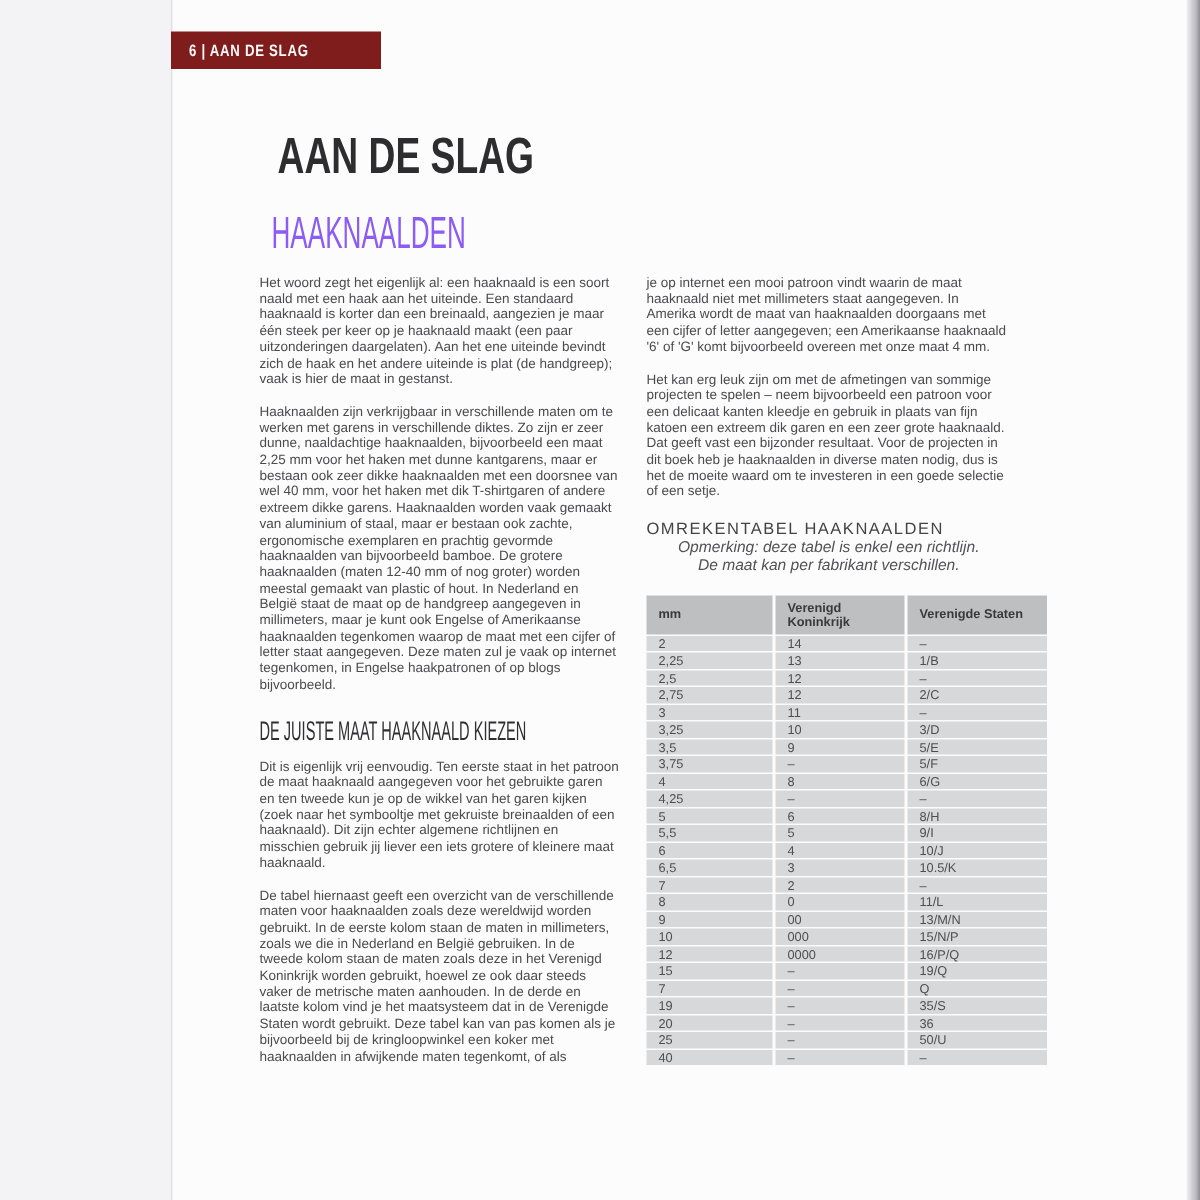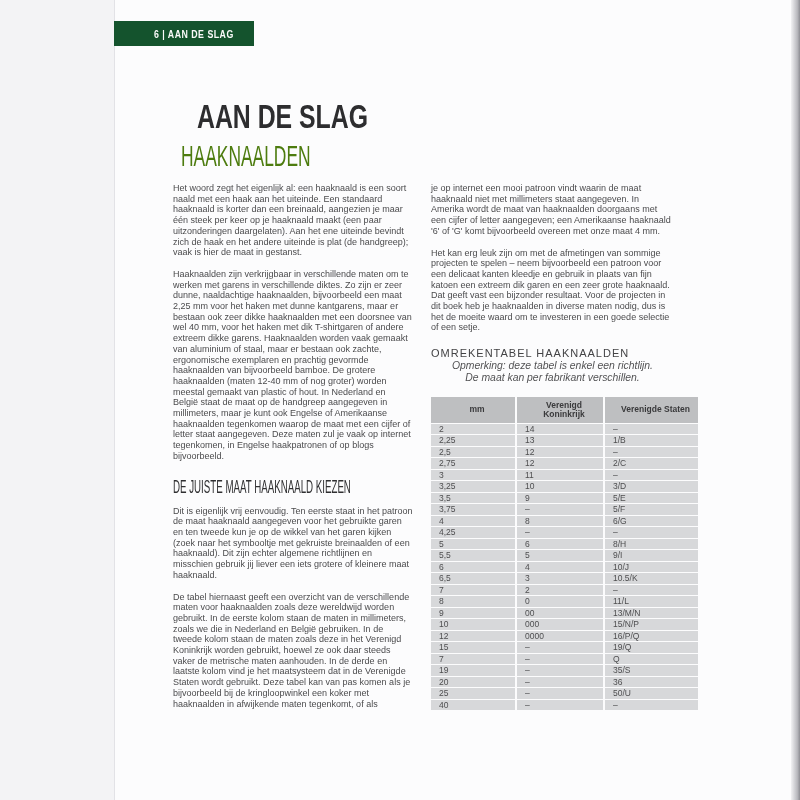--- a/index.html
+++ b/index.html
@@ -12,36 +12,35 @@
   .page{
     position:absolute;left:114px;top:0;width:678px;height:800px;
     background:#fcfcfd;border-left:1px solid #e2e2e6;
   }
   .page-edge-shadow{
     position:absolute;right:0;top:0;width:9px;height:800px;
     background:linear-gradient(to right,#f2f2f4,#b9b9be 70%,#8d8d93);
   }
   .chapter-tab{
     position:absolute;left:114px;top:21px;width:140px;height:25px;
-    background:#14532d;display:flex;align-items:center;padding-left:12px;
+    background:#7f1d1d;display:flex;align-items:center;padding-left:12px;
     box-sizing:border-box;
-    justify-content:flex-end;
   }
   .chapter-tab span{
     color:#fafafa;font-size:11px;font-weight:700;letter-spacing:.6px;
     display:inline-block;transform:scaleX(.8);transform-origin:0 50%;
     white-space:nowrap;
   }
   .h1{
-    position:absolute;left:181px;top:83px;margin:16px;color:#2d2d2f;
+    position:absolute;left:181px;top:83px;margin:4px;color:#2d2d2f;
     font-size:34px;font-weight:700;line-height:1;white-space:nowrap;
   }
   .h1 span{display:inline-block;transform:scaleX(.73);transform-origin:0 50%;}
   .h2{
-    position:absolute;left:181px;top:141px;margin:0;color:#4d7c0f;
+    position:absolute;left:181px;top:141px;margin:0;color:#8b5cf6;
     font-size:30px;font-weight:400;line-height:1;white-space:nowrap;
   }
   .h2 span{display:inline-block;transform:scaleX(.58);transform-origin:0 50%;}
   .col{position:absolute;top:183px;font-size:9px;line-height:10.7px;color:#4b4b4d;}
   .col-left{left:173px;width:240px;}
   .col-right{left:431px;width:243px;}
   .col p{margin:0 0 11px 0;}
   .h3{
     margin:16px 0 10px 0;color:#2f2f31;font-size:18px;font-weight:400;
     line-height:1;white-space:nowrap;
@@ -54,21 +53,21 @@
   .table-note{
     margin:9px 0 0 0;font-style:italic;color:#525254;
     font-size:10.4px;line-height:12.3px;text-align:center;
   }
   table.conv{
     border-collapse:separate;border-spacing:2px 1px;
     margin:8px 0 0 -2px;width:247px;table-layout:fixed;
   }
   table.conv th{
     background:#bebfc1;color:#3a3a3c;font-size:8.5px;font-weight:700;
-    text-align:center;padding:4px 0 4px 8px;height:9px;line-height:9px;
+    text-align:left;padding:4px 0 4px 8px;height:9px;line-height:9px;
   }
   table.conv td{
     background:#d7d8da;color:#4e4e50;font-size:8.5px;
     padding:0 0 0 8px;height:10.5px;line-height:10.5px;
   }
   .c1{width:76px;} .c2{width:78px;} .c3{width:85px;}
 </style>
 </head>
 <body>
 

